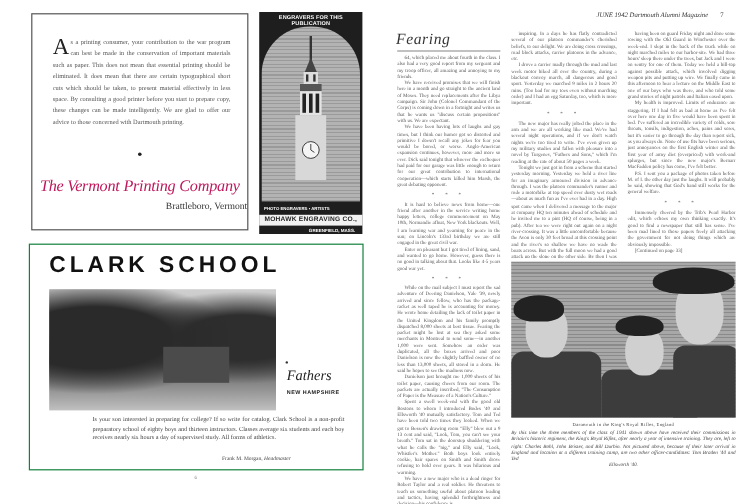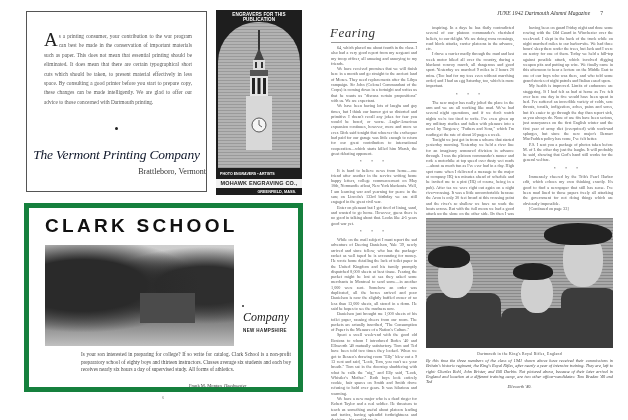--- a/index.html
+++ b/index.html
@@ -4,34 +4,34 @@
 <style>
   html, body { margin:0; padding:0; }
   body { width:628px; height:420px; background:#ffffff; position:relative; overflow:hidden; font-family:"Liberation Serif", serif; color:#3a3a3a; }
   .abs { position:absolute; }
 
   
   #vermont { left:26px; top:11px; width:181px; height:181px; border:1.5px solid #555; background:#fff; box-sizing:border-box; }
   #vermont .body { position:absolute; left:17px; top:20px; width:148px; font-size:5.3px; line-height:9.4px; text-align:justify; color:#555; }
   #vermont .dropcap { float:left; font-size:19px; line-height:15px; margin-right:1px; color:#222; }
   #vermont .dot { position:absolute; left:88px; top:115px; width:3px; height:3px; border-radius:50%; background:#222; }
-  #vermont .name { position:absolute; left:0; width:100%; top:135px; text-align:center; font-style:italic; font-size:13.5px; color:#0f172a; letter-spacing:-0.2px; }
+  #vermont .name { position:absolute; left:0; width:100%; top:135px; text-align:center; font-style:italic; font-size:13.5px; color:#be185d; letter-spacing:-0.2px; }
   #vermont .town { position:absolute; left:0; width:100%; top:155px; text-align:right; font-size:8px; color:#333; }
 
   
   #engravers { left:216px; top:10px; width:86px; height:185px; background:#1e1e1e; }
   #engravers .hdr { position:absolute; left:0; width:100%; top:2px; text-align:center; color:#fff; font-family:"Liberation Sans", sans-serif; font-size:4.6px; font-weight:bold; letter-spacing:0.1px; }
   #engravers .photo { position:absolute; left:2px; top:12px; width:82px; height:146px; background:repeating-linear-gradient(0deg,#9a9a9a 0 1px,#b3b3b3 1px 3px), #aaa; border-radius:40px 40px 0 0; overflow:hidden; }
   #engravers .tower { position:absolute; left:28px; top:8px; width:26px; height:120px; }
   #engravers .sub { position:absolute; left:4px; top:162px; color:#fff; font-family:"Liberation Sans", sans-serif; font-size:3.6px; font-weight:bold; }
   #engravers .band { position:absolute; left:0; top:169px; width:100%; height:9px; background:#f2f2f2; color:#222; text-align:center; font-family:"Liberation Sans", sans-serif; font-weight:bold; font-size:5.5px; line-height:9px; letter-spacing:0.2px; }
   #engravers .city { position:absolute; right:6px; top:180px; color:#fff; font-family:"Liberation Sans", sans-serif; font-size:3.8px; font-weight:bold; }
 
   
-  #clark { left:24px; top:203px; width:279px; height:189px; border:5px solid #15803d; box-sizing:border-box; background:#fff; }
+  #clark { left:24px; top:203px; width:279px; height:189px; border:1px solid #15803d; box-sizing:border-box; background:#fff; }
   #clark .title { position:absolute; left:16px; top:7px; font-family:"Liberation Sans", sans-serif; font-weight:bold; font-size:19px; letter-spacing:3.3px; color:#111; }
   #clark .photo { position:absolute; left:16px; top:37px; width:189px; height:101px; background:
       radial-gradient(ellipse at 20% 40%, #2a2a2a 0 30%, transparent 55%),
       radial-gradient(ellipse at 85% 40%, #2e2e2e 0 22%, transparent 45%),
       linear-gradient(180deg, #cfcfcf 0%, #b8b8b8 35%, #5c5c5c 60%, #8c8c8c 80%, #c0c0c0 100%); }
   #clark .bldg { position:absolute; left:95px; top:48px; width:55px; height:30px; background:#4b4b4b; }
   #clark .bdot { position:absolute; left:213px; top:97px; width:2px; height:2px; background:#333; border-radius:50%; }
   #clark .hanover { position:absolute; left:214px; top:102px; font-style:italic; font-size:12px; color:#222; }
   #clark .nh { position:absolute; left:214px; top:120px; font-family:"Liberation Sans", sans-serif; font-size:4.5px; font-weight:bold; letter-spacing:0.4px; color:#222; }
   #clark .body { position:absolute; left:52px; top:143px; width:210px; font-size:5.2px; line-height:7.6px; text-align:justify; color:#444; }
@@ -92,21 +92,21 @@
   <div class="band">MOHAWK ENGRAVING CO., INC.</div>
   <div class="city">GREENFIELD, MASS.</div>
 </div>
 
 <div id="clark" class="abs">
   <div class="title">CLARK SCHOOL</div>
   <div class="photo">
     <div class="bldg"></div>
   </div>
   <div class="bdot"></div>
-  <div class="hanover">Company</div>
+  <div class="hanover">Fathers</div>
   <div class="nh">NEW HAMPSHIRE</div>
   <div class="body">Is your son interested in preparing for college? If so write for catalog. Clark School is a non-profit preparatory school of eighty boys and thirteen instructors. Classes average six students and each boy receives nearly six hours a day of supervised study. All forms of athletics.</div>
   <div class="sig"><span>Frank M. Morgan,</span> <i>Headmaster</i></div>
 </div>
 <div id="leftpageno" class="abs">6</div>
 
 <div id="running-head" class="abs"><span>JUNE 1942   Dartmouth Alumni Magazine</span><span class="num">7</span></div>
 <div id="letters-title" class="abs">Fearing</div>
 <div class="rule" style="left:331px; top:42px; width:86px;"></div>
 

